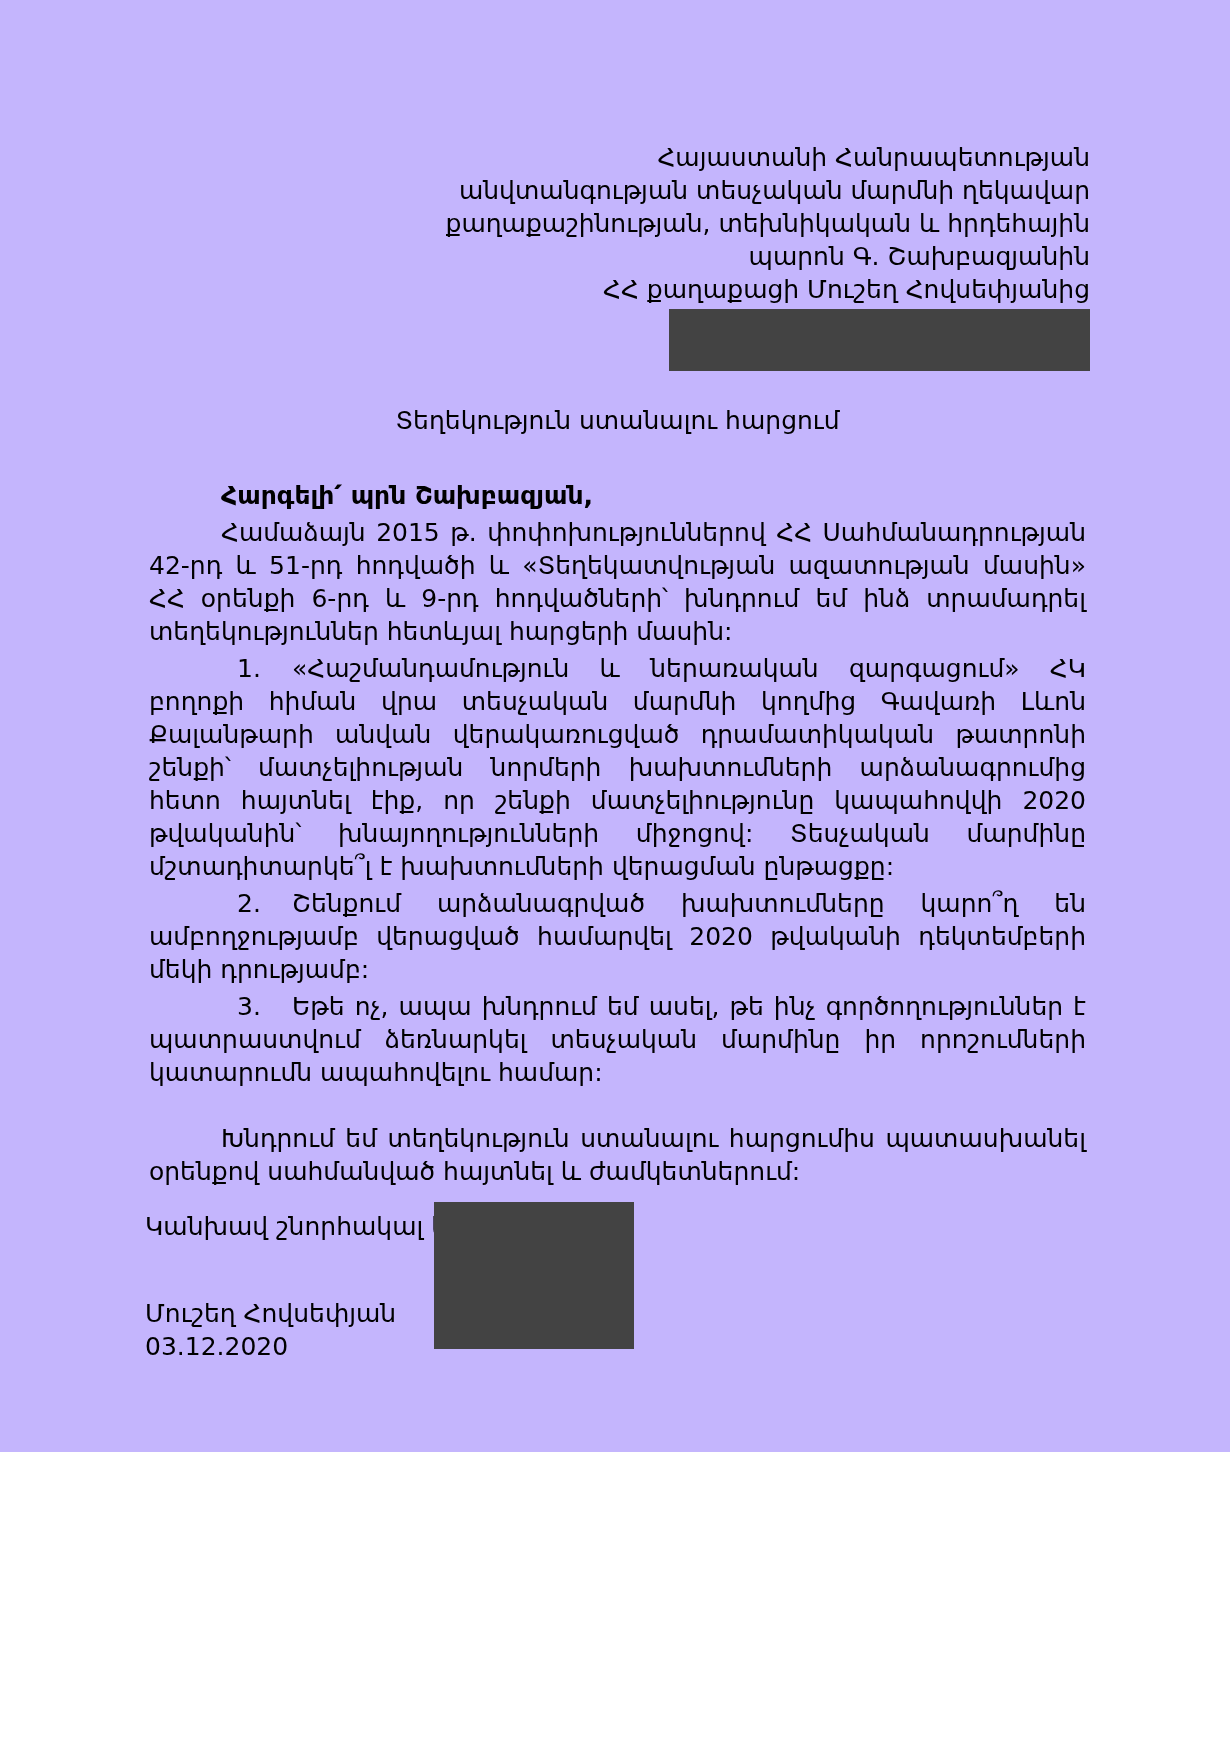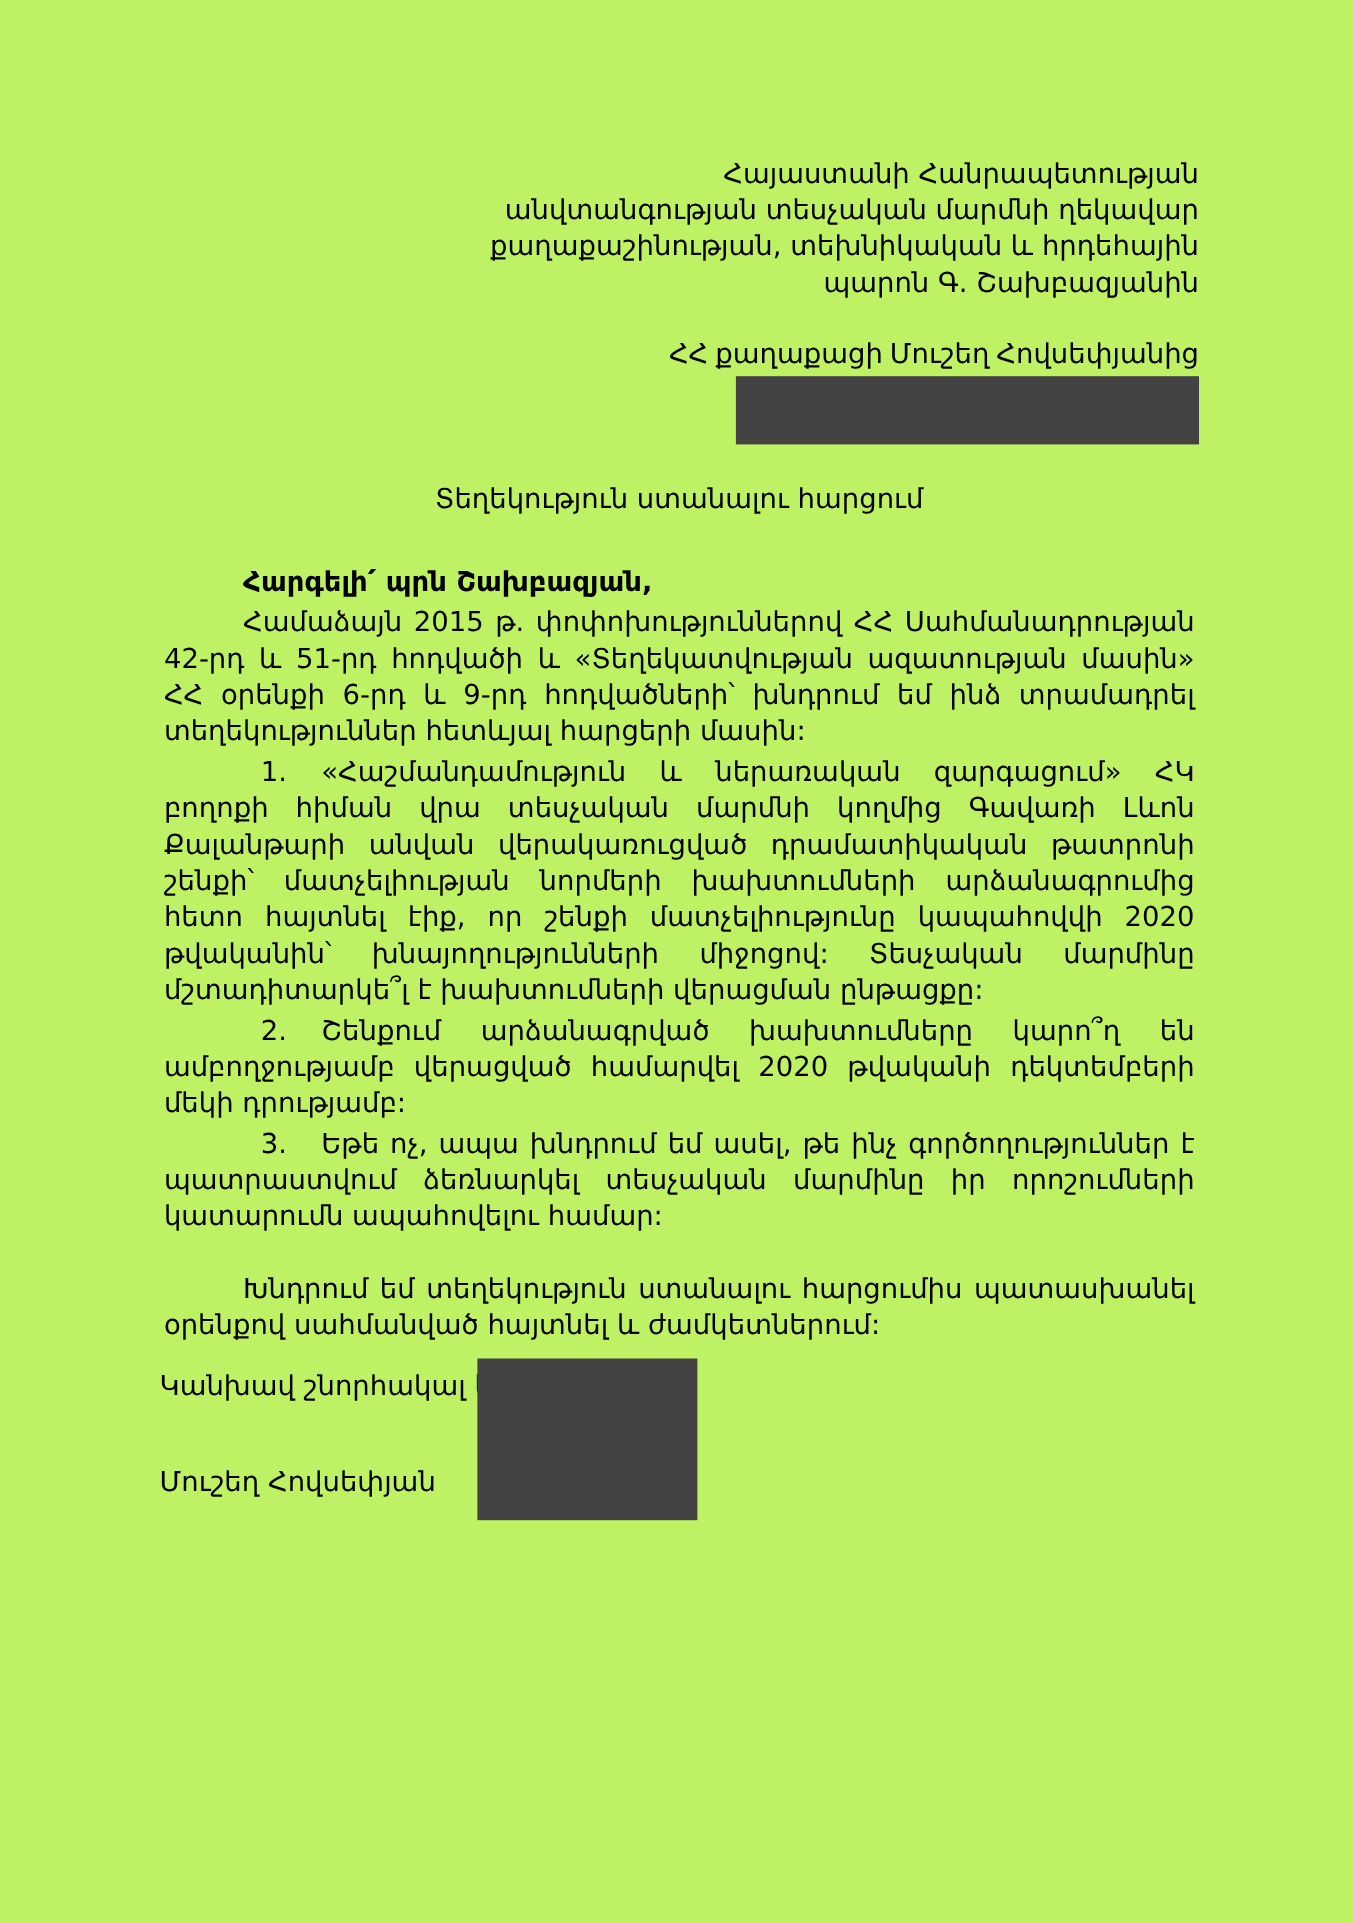--- a/index.html
+++ b/index.html
@@ -1,34 +1,34 @@
 <!DOCTYPE html>
 <html lang="hy"><head>
 <meta charset="utf-8">
 <style>
   html, body { margin: 0; padding: 0; background: #ffffff; }
   .page {
     position: relative;
     width: 1230px;
-    height: 1748px;
-    background: #bef264;
+    height: 1452px;
+    background: #c4b5fd;
     overflow: hidden;
     font-family: "DejaVu Sans", sans-serif;
     font-size: 25px;
     line-height: 33px;
     color: #000000;
   }
   .content {
     position: absolute;
     left: 145px;
     top: 0;
     width: 945px;
   }
   .recipient { margin-top: 141px; text-align: right; }
-  .sender-line { margin-top: 33px; text-align: right; font-family: Liberation Serif, serif; }
+  .sender-line { text-align: right; }
   .redaction-top {
     margin-top: 3px;
     margin-left: auto;
     width: 421px;
     height: 62px;
     background: #434343;
   }
   .letter-title { margin-top: 33px; text-align: center; }
   .body-block { margin-top: 42px; }
   .para {
@@ -83,16 +83,17 @@
       <p class="para item"><span class="num">3.</span><span>Եթե ոչ, ապա խնդրում եմ ասել, թե ինչ գործողություններ է պատրաստվում ձեռնարկել տեսչական մարմինը իր որոշումների կատարումն ապահովելու համար:</span></p>
 
 
       <p class="para closing">Խնդրում եմ տեղեկություն ստանալու հարցումիս պատասխանել օրենքով սահմանված հայտնել և ժամկետներում:</p>
     </div>
 
     <div class="signature">
       <div class="thanks-line">Կանխավ շնորհակալ եմ՝</div>
       <div class="redaction-signature" style="background: rgb(67, 67, 67);"></div>
       <div class="sig-name">Մուշեղ Հովսեփյան</div>
+      <div>03.12.2020</div>
     </div>
 
   </div>
 </div>
 
 </body></html>

